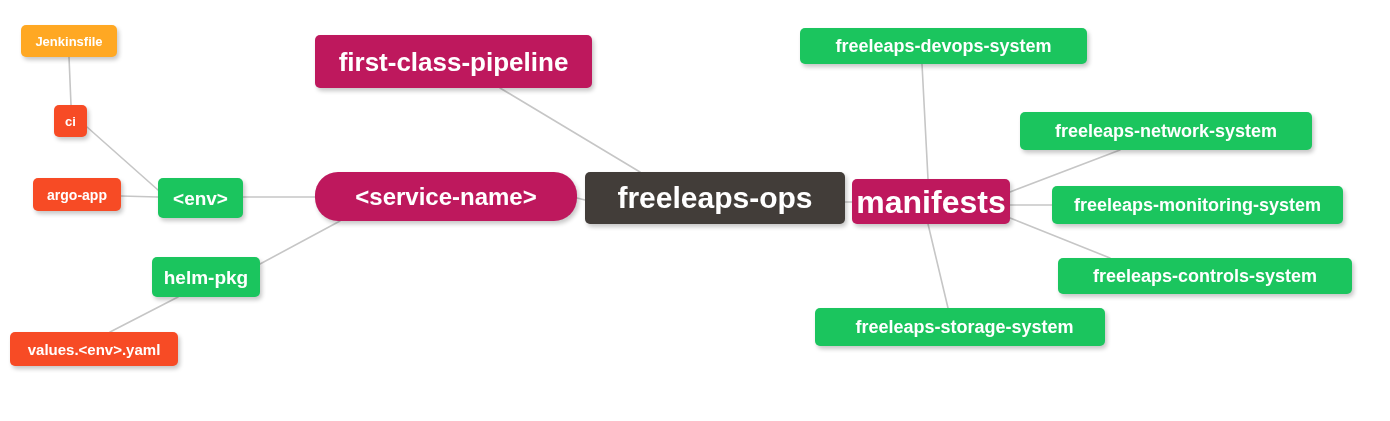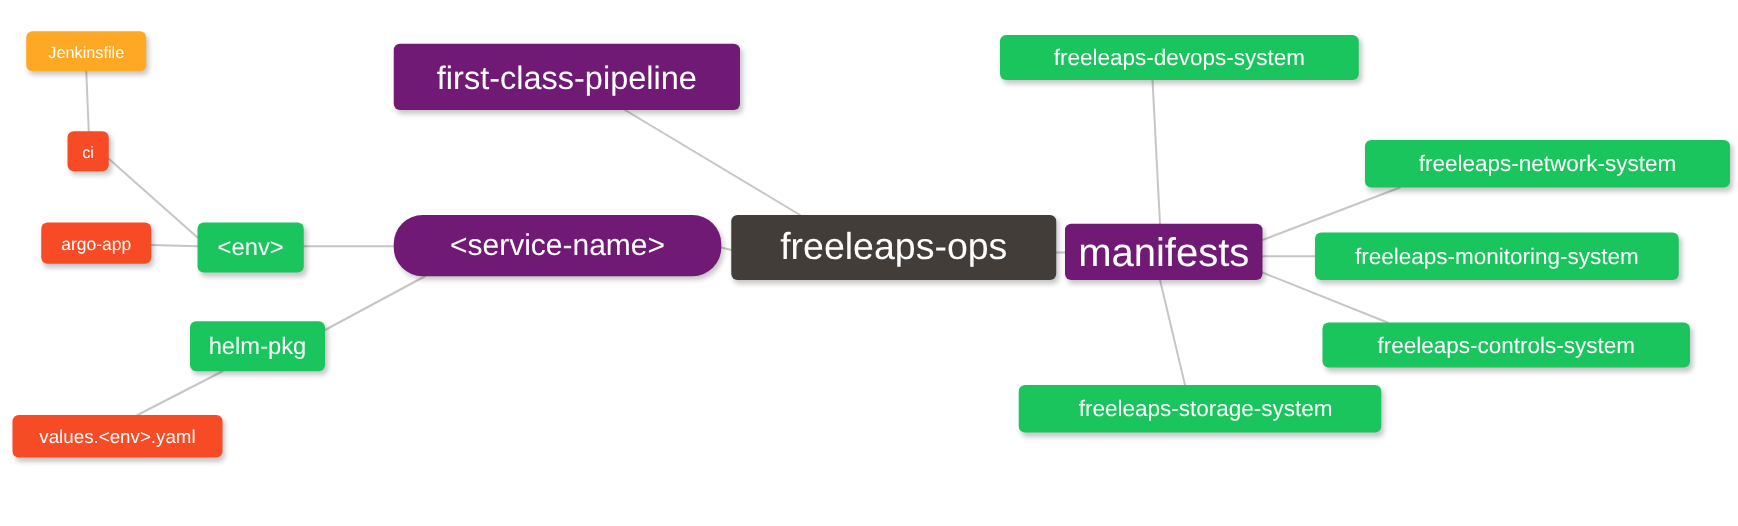--- a/index.html
+++ b/index.html
@@ -39,26 +39,27 @@
     line-height: 1;
     letter-spacing: 0px;
     box-shadow: 2px 3px 4px rgba(0,0,0,0.22);
     text-align: center;
     padding: 0 10px;
     user-select: none;
   }
   .node-label {
     display: block;
     white-space: nowrap;
+    font-weight: bold;
   }
   
   .c-orange { background: #ffa823; }
   .c-tomato { background: #f74b25; }
   .c-green  { background: #1bc55e; }
-  .c-blue   { background: #701a75; text-align: right; }
+  .c-blue   { background: #be185d; text-align: right; }
   .c-dark   { background: #423d39; }
 </style>
 </head>
 <body>
 
 <div id="mindmap-canvas">
 
   <svg id="edge-layer" viewBox="0 0 1390 421" width="1390" height="421">
       <line x1="69" y1="57" x2="71" y2="105" stroke="#c6c6c6" stroke-width="1.6" stroke-linecap="round"></line>
       <line x1="87" y1="127" x2="158" y2="190" stroke="#c6c6c6" stroke-width="1.6" stroke-linecap="round"></line>
@@ -103,21 +104,21 @@
       </div>
       <div class="node c-dark" style="left: 585px; top: 172px; width: 260px; height: 52px; font-size: 30px;">
         <span class="node-label">freeleaps-ops</span>
       </div>
       <div class="node c-blue" style="left: 852px; top: 179px; width: 158px; height: 45px; font-size: 32px;">
         <span class="node-label">manifests</span>
       </div>
       <div class="node c-green" style="left: 800px; top: 28px; width: 287px; height: 36px; font-size: 18px;">
         <span class="node-label">freeleaps-devops-system</span>
       </div>
-      <div class="node c-green" style="left: 1092px; top: 112px; width: 292px; height: 38px; font-size: 18px;">
+      <div class="node c-green" style="left: 1020px; top: 112px; width: 292px; height: 38px; font-size: 18px;">
         <span class="node-label">freeleaps-network-system</span>
       </div>
       <div class="node c-green" style="left: 1052px; top: 186px; width: 291px; height: 38px; font-size: 18px; align-items: center;">
         <span class="node-label">freeleaps-monitoring-system</span>
       </div>
       <div class="node c-green" style="left: 1058px; top: 258px; width: 294px; height: 36px; font-size: 18px;">
         <span class="node-label">freeleaps-controls-system</span>
       </div>
       <div class="node c-green" style="left: 815px; top: 308px; width: 290px; height: 38px; font-size: 18px; padding-left: 19px;">
         <span class="node-label">freeleaps-storage-system</span>

